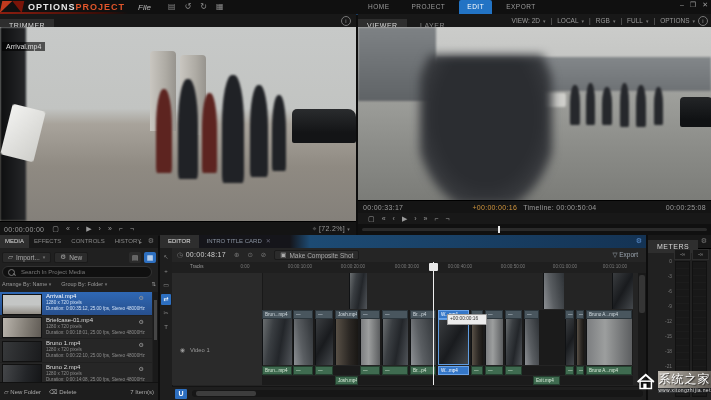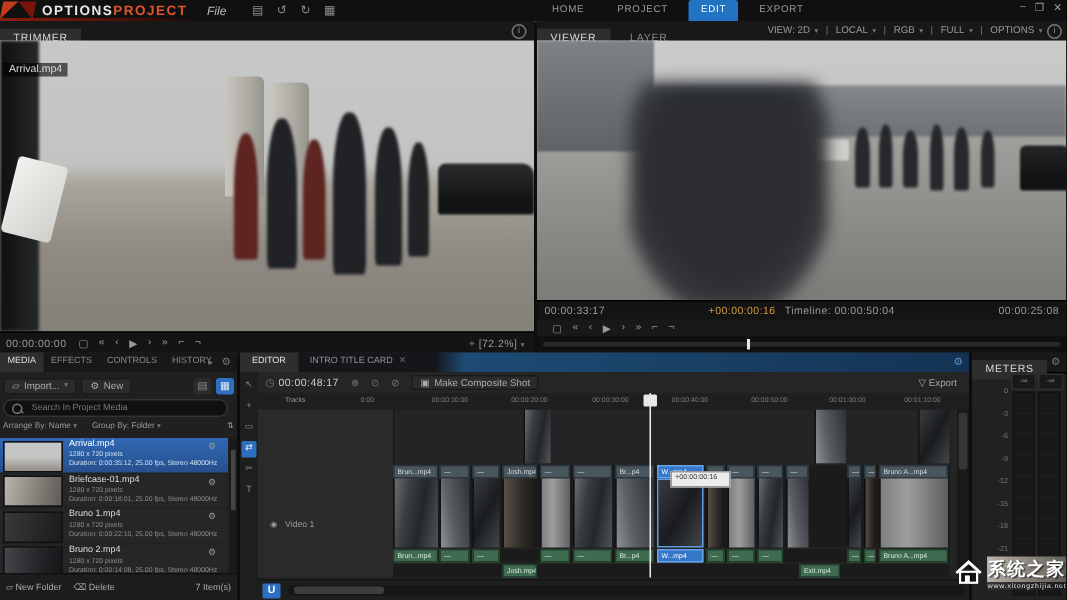--- a/index.html
+++ b/index.html
@@ -126,21 +126,21 @@
   #hsb .thumb{position:absolute;left:4px;top:1px;width:60px;height:5px;background:#3d3d3d;border-radius:2px;}
   #vsb{left:478px;top:38px;width:8px;height:112px;background:#191919;}
   #vsb .thumb{position:absolute;left:1px;top:2px;width:6px;height:38px;background:#353535;border-radius:2px;}
   
   #meters{left:648px;top:235px;width:63px;height:165px;background:#212121;}
   .peak{position:absolute;top:14px;width:15px;height:9px;background:#191919;border:1px solid #2e2e2e;color:#999;font-size:5px;text-align:center;line-height:8px;}
   .mcol{position:absolute;top:26px;width:13px;height:134px;background:repeating-linear-gradient(#181818 0 6px,#1c1c1c 6px 7px);border:1px solid #111;}
   .mscale{position:absolute;font-size:4.8px;color:#777;right:0;}
   
   #watermark{left:636px;top:366px;width:75px;height:32px;z-index:60;display:flex;align-items:center;gap:3px;}
-  #wm-text .t1{font-size:12px;font-weight:bold;color:#fff;text-shadow:1px 1px 1px rgba(0,0,0,.7);letter-spacing:1px;white-space:nowrap;}
+  #wm-text .t1{font-size:12px;font-weight:normal;color:#fff;text-shadow:1px 1px 1px rgba(0,0,0,.7);letter-spacing:1px;white-space:nowrap;}
   #wm-text .t2{font-size:4.5px;color:#f0f0f0;letter-spacing:.6px;white-space:nowrap;text-shadow:0 0 1px #000;}
   .dim{color:#777;}
 </style>
 </head>
 <body>
 
 <div id="screen">
 
   <div id="topbar" class="abs">
     <div id="flame" class="abs"></div>

